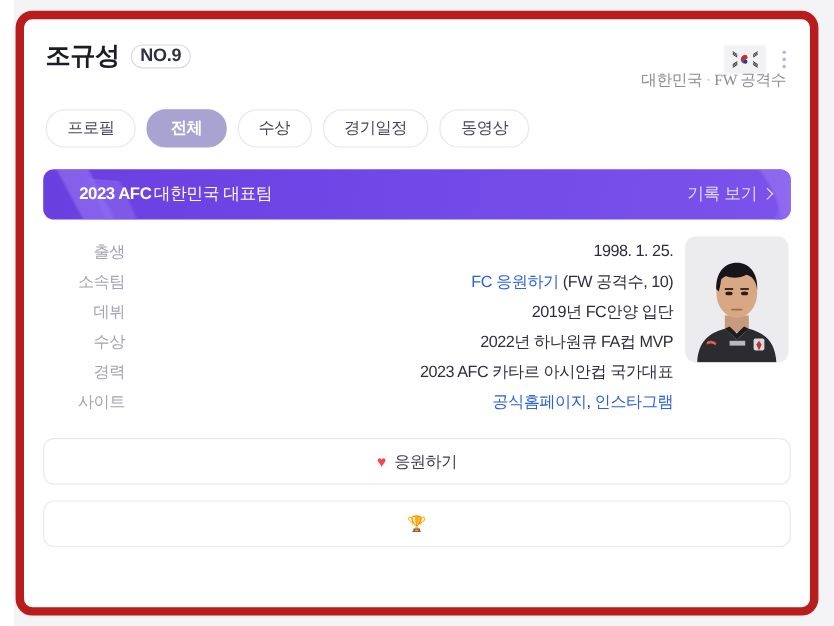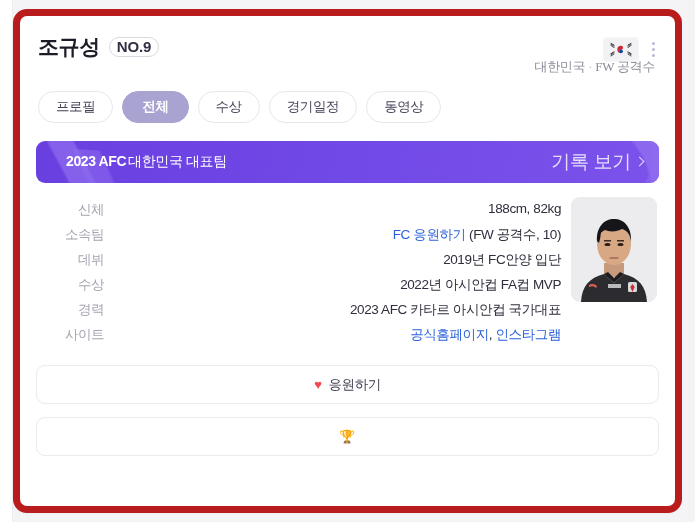--- a/index.html
+++ b/index.html
@@ -191,21 +191,21 @@
     font-size: 14px;
     letter-spacing: -0.4px;
   }
   .banner-title b { font-weight: 700; margin-right: 2px; }
   .banner-link {
     position: relative;
     z-index: 2;
     margin-left: auto;
     margin-right: 16px;
     color: #e3dcfb;
-    font-size: 19px;
+    font-size: 14px;
     letter-spacing: -0.3px;
     display: inline-flex;
     align-items: center;
     gap: 5px;
     cursor: pointer;
   }
   .chev {
     display: inline-block;
     width: 6px; height: 6px;
     border-top: 1.6px solid #e3dcfb;
@@ -355,34 +355,34 @@
       <div class="banner-link">
         <span>기록 보기</span>
         <span class="chev"></span>
       </div>
     </div>
 
     <div class="body">
       <table class="info-table">
         <tbody>
           <tr>
-            <td class="info-label">신체</td>
-            <td class="info-value">188cm, 82kg</td>
+            <td class="info-label">출생</td>
+            <td class="info-value">1998. 1. 25.</td>
           </tr>
           <tr>
             <td class="info-label">소속팀</td>
             <td class="info-value"><span class="link">FC 응원하기</span><span> (FW 공격수, 10)</span></td>
           </tr>
           <tr>
             <td class="info-label">데뷔</td>
             <td class="info-value">2019년 FC안양 입단</td>
           </tr>
           <tr>
             <td class="info-label">수상</td>
-            <td class="info-value">2022년 아시안컵 FA컵 MVP</td>
+            <td class="info-value">2022년 하나원큐 FA컵 MVP</td>
           </tr>
           <tr>
             <td class="info-label">경력</td>
             <td class="info-value">2023 AFC 카타르 아시안컵 국가대표</td>
           </tr>
           <tr>
             <td class="info-label">사이트</td>
             <td class="info-value"><span class="link">공식홈페이지</span><span>, </span><span class="link">인스타그램</span></td>
           </tr>
         </tbody>

